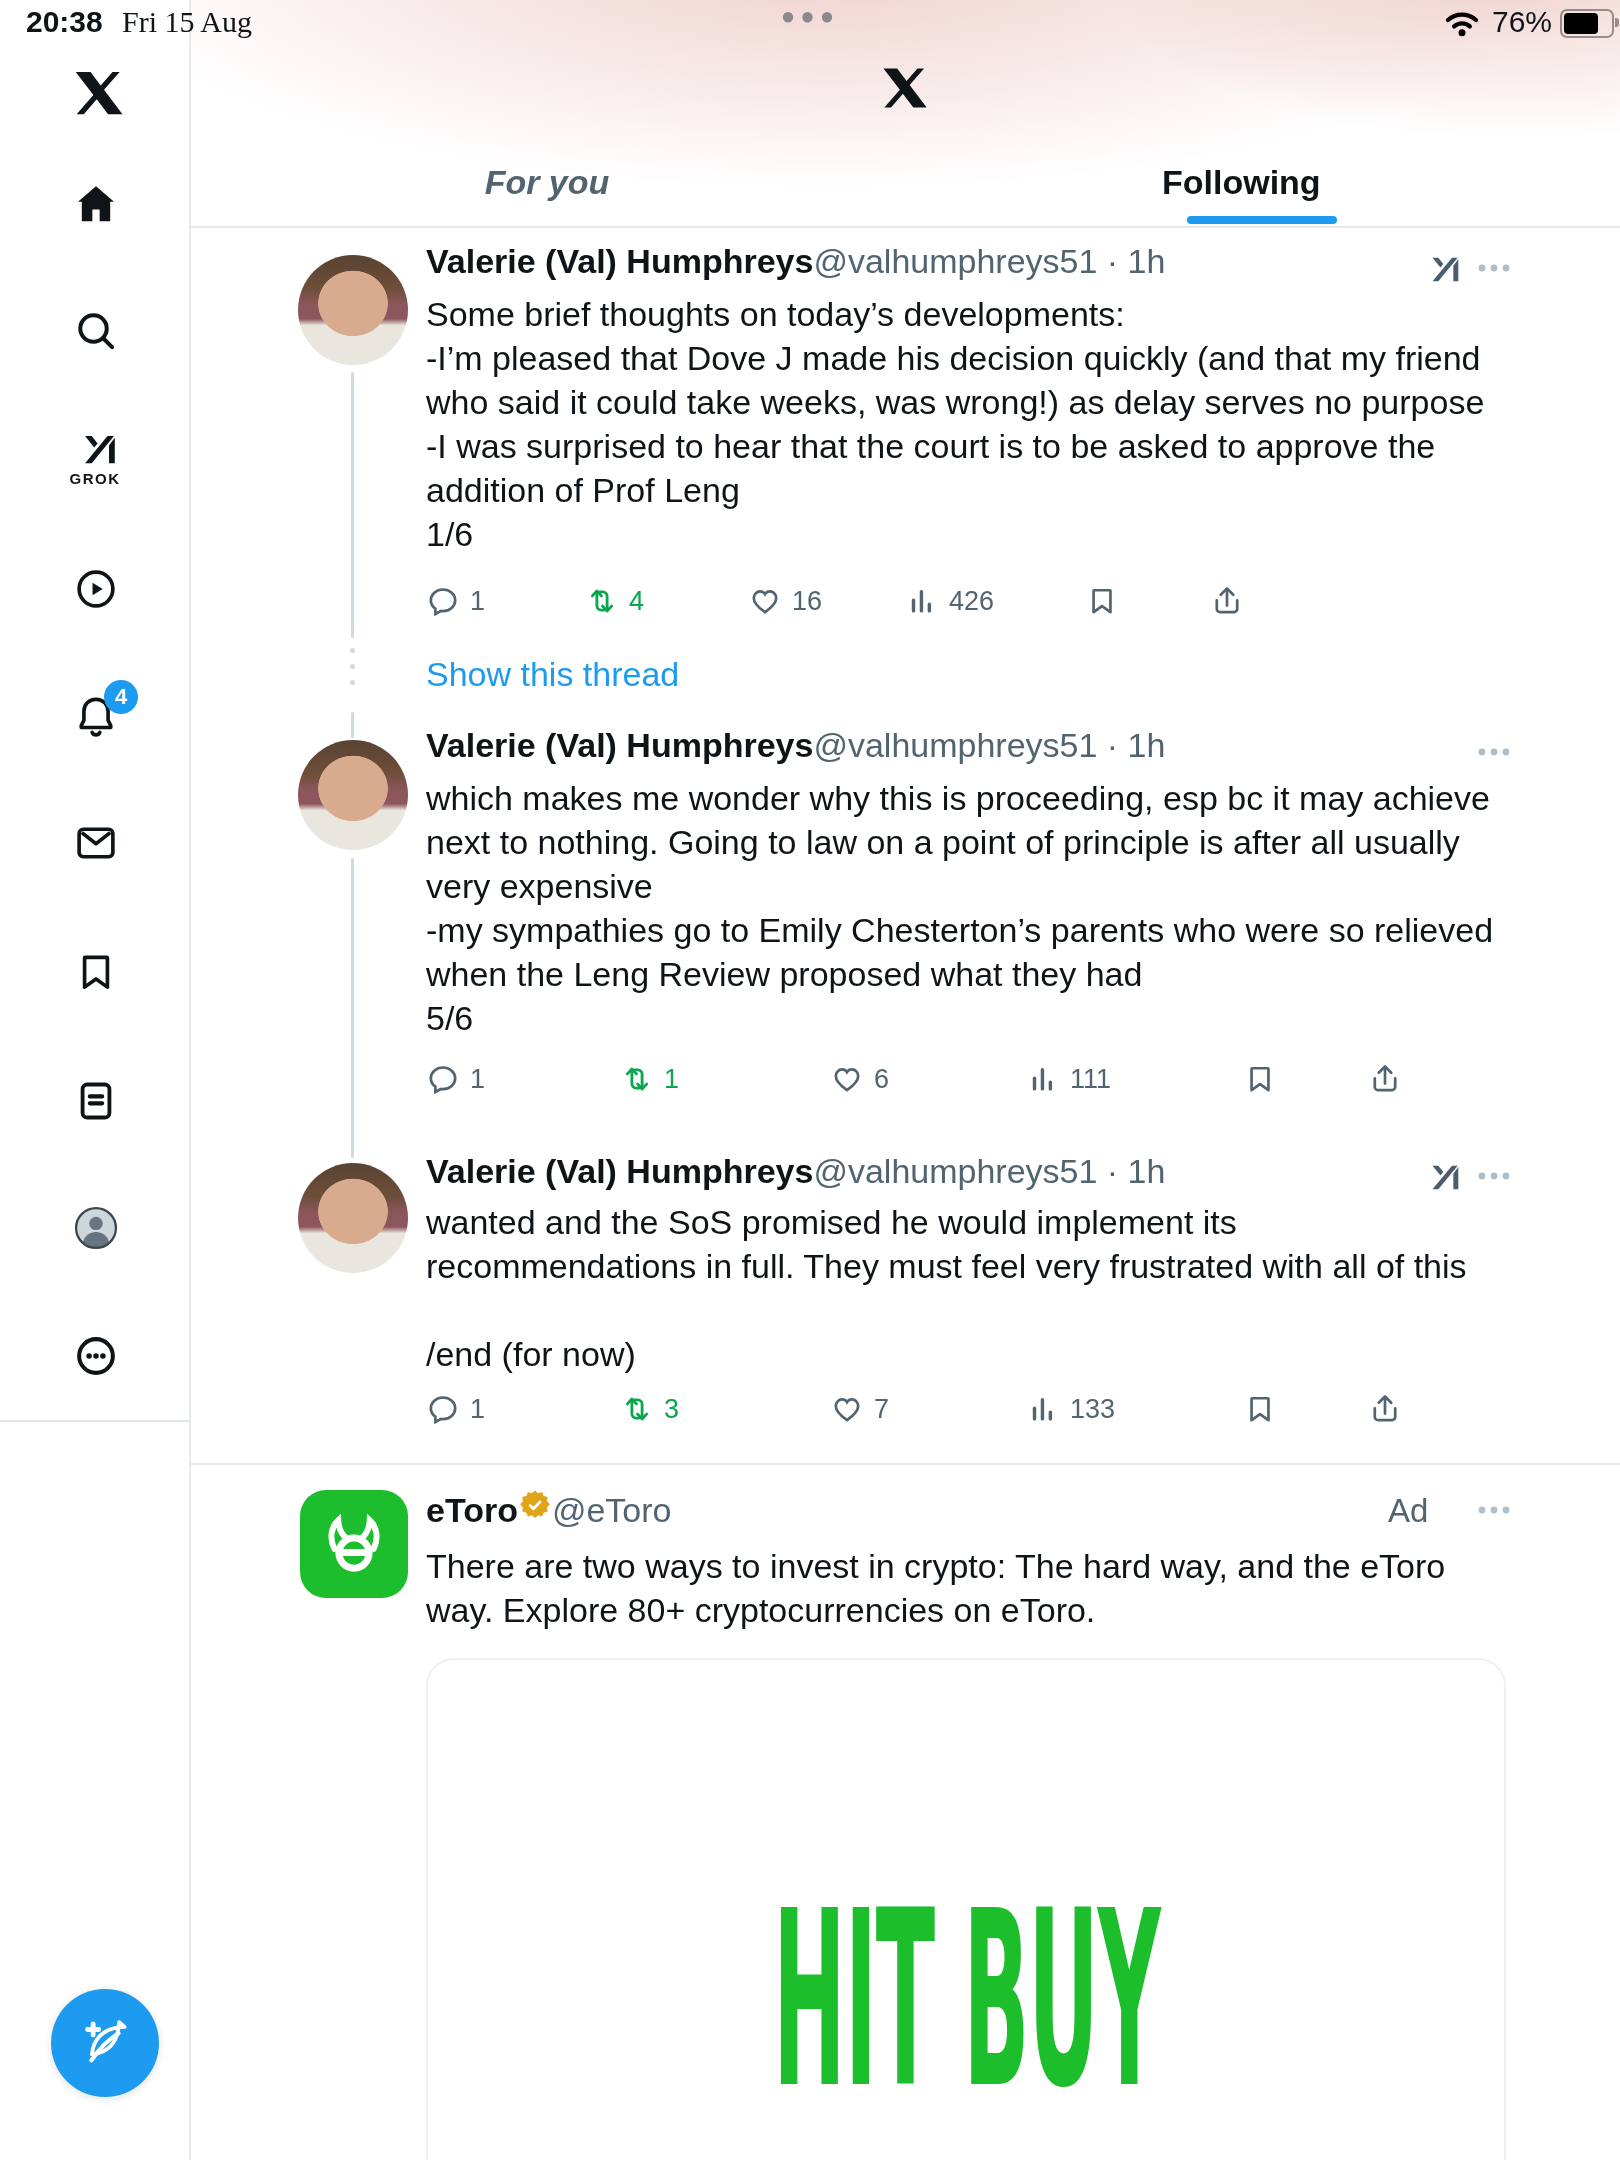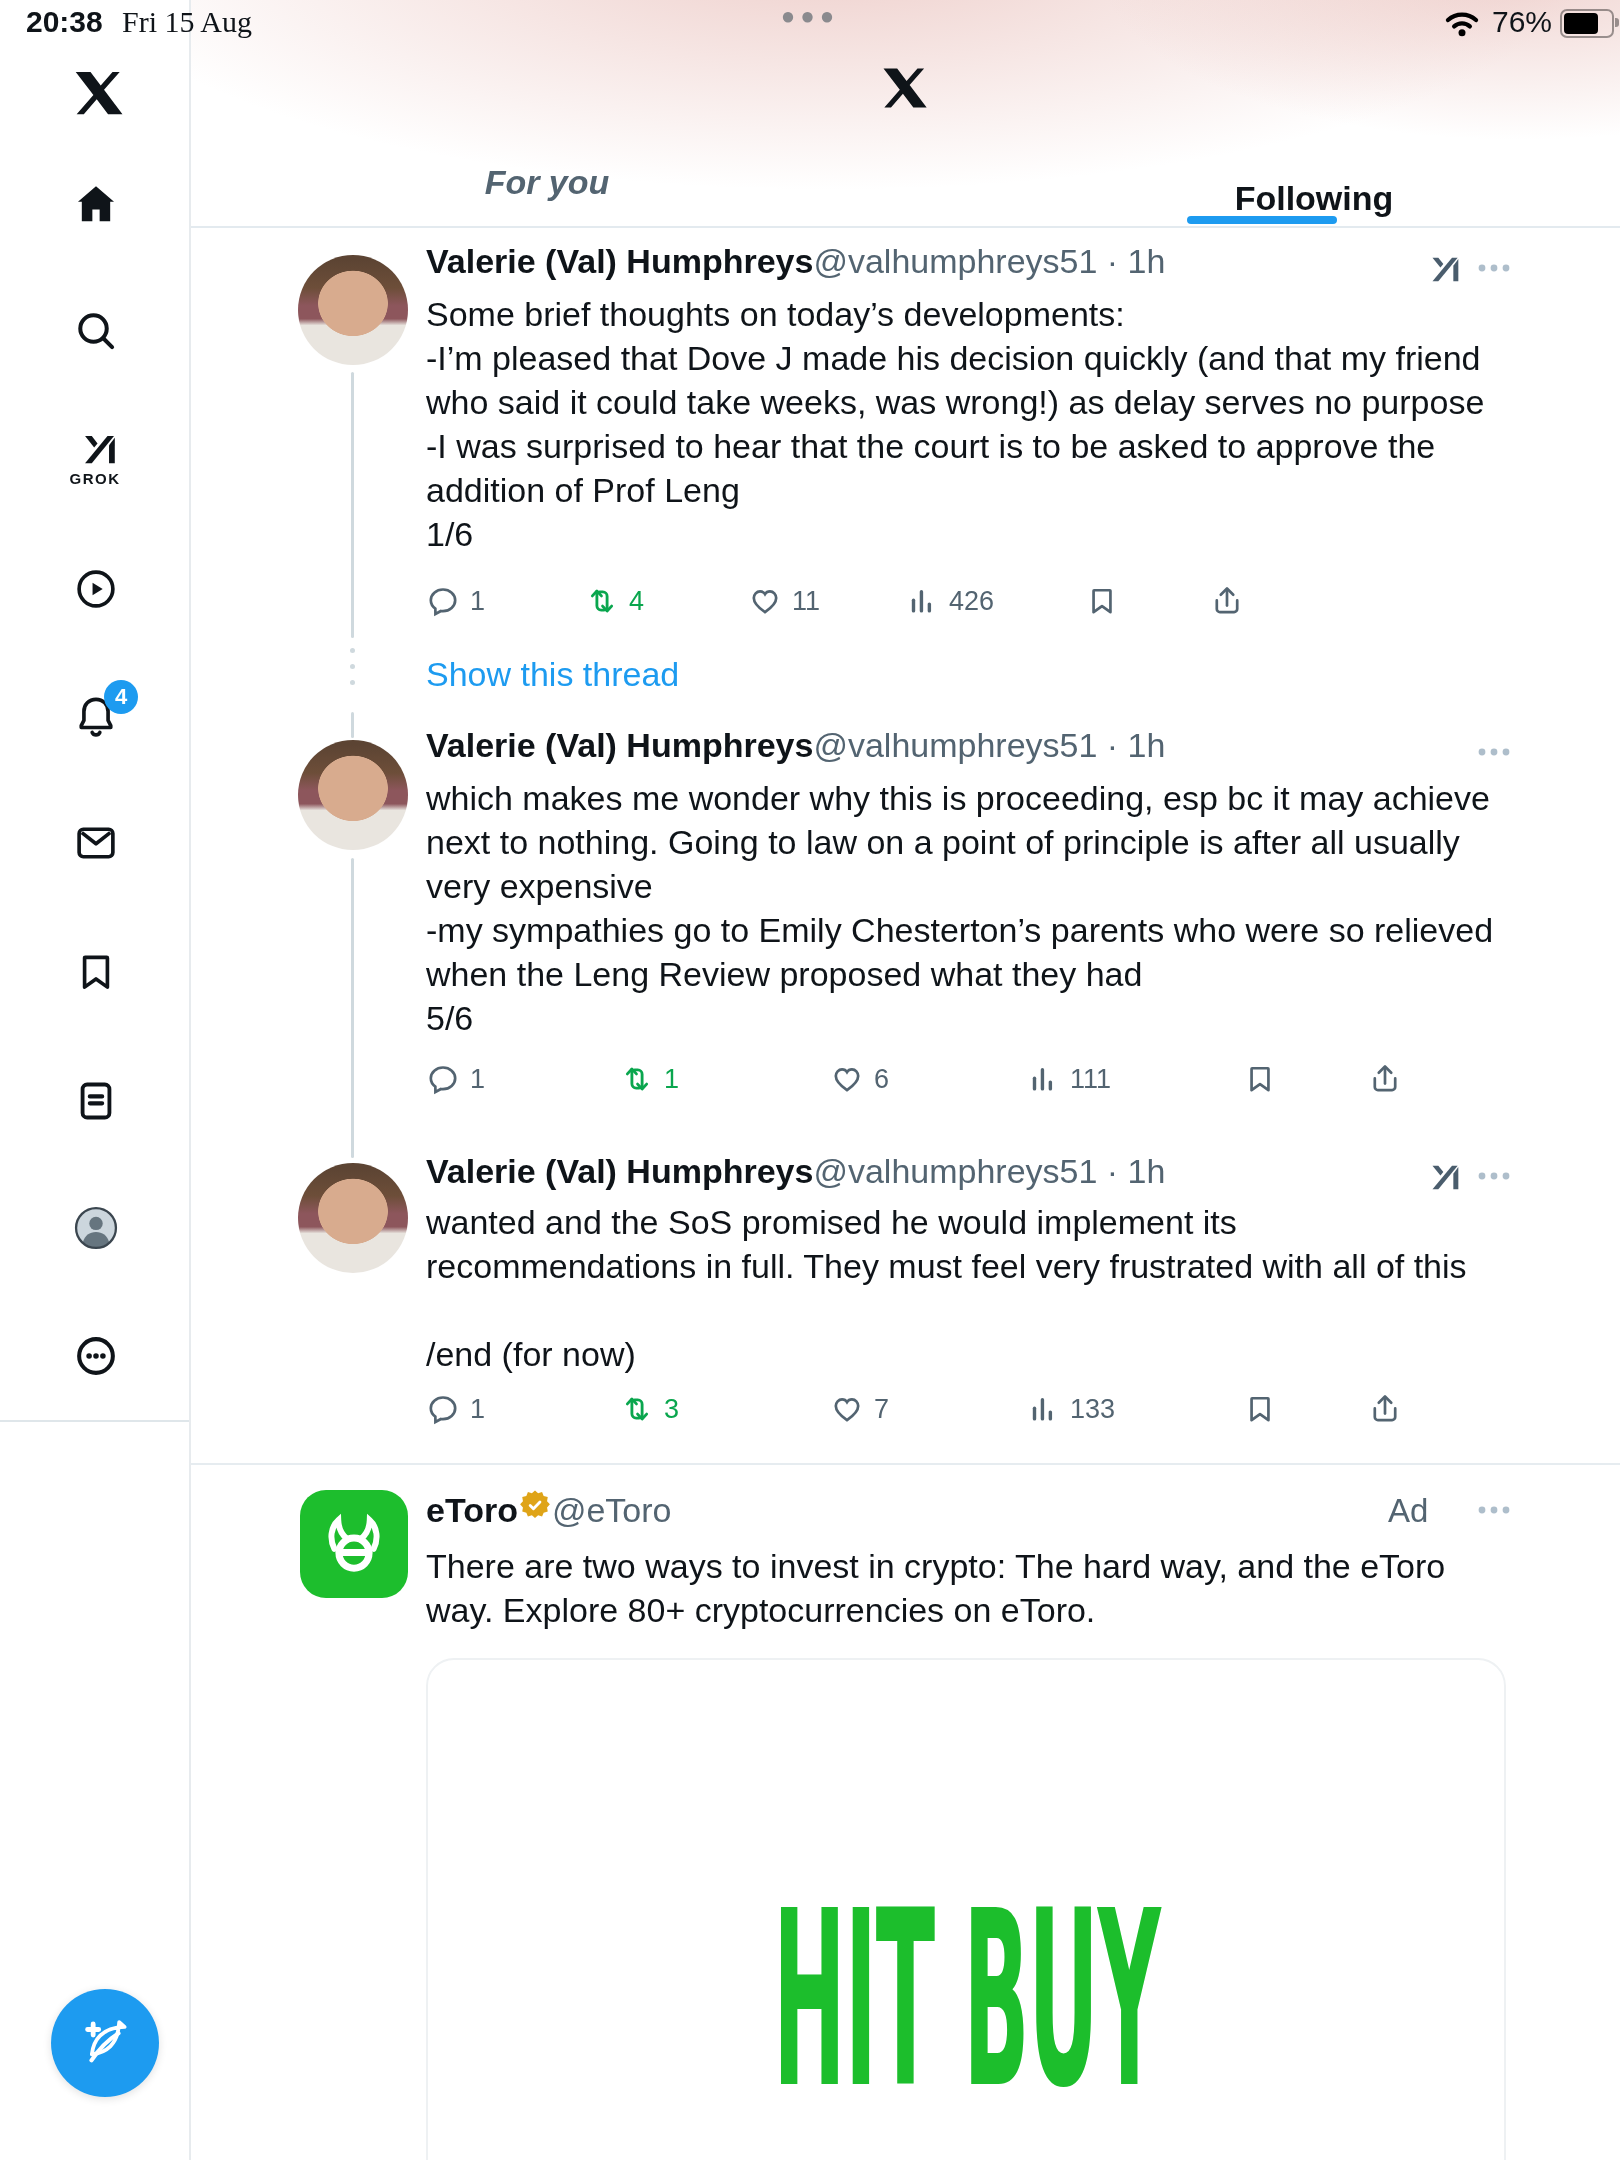--- a/index.html
+++ b/index.html
@@ -32,21 +32,21 @@
   .fab svg{width:58px;height:58px;}
   
   .main{position:absolute;left:190px;top:0;width:1430px;height:2160px;
     background:
       radial-gradient(ellipse 420px 170px at 1330px -30px, rgba(224,167,160,.50), rgba(224,167,160,0) 100%),
       radial-gradient(ellipse 760px 240px at 640px -50px, rgba(224,167,160,.55), rgba(224,167,160,0) 100%);
     background-repeat:no-repeat;background-size:1430px 300px;}
   .hdr-logo{position:absolute;left:691px;top:64px;width:48px;height:48px;}
   .tab{position:absolute;top:163px;font-size:34px;}
   .tab-foryou{left:257px;width:200px;text-align:center;color:#536471;font-weight:600;font-style:italic;}
-  .tab-following{left:1024px;width:200px;text-align:center;color:#0f1419;font-weight:700;margin-top:16px;}
+  .tab-following{left:972px;width:200px;text-align:left;color:#0f1419;font-weight:700;}
   .tab-underline{position:absolute;left:997px;top:216px;width:150px;height:8px;border-radius:4px;background:#1d9bf0;}
   .hdr-divider{position:absolute;left:0;top:226px;width:1430px;height:1.5px;background:#e3eaef;}
   .row-divider{position:absolute;left:0;width:1430px;height:1.5px;background:#e6ecf0;}
   
   .avatar{position:absolute;left:108px;width:110px;height:110px;border-radius:50%;overflow:hidden;
     background:
       radial-gradient(ellipse 32% 30% at 50% 44%, #d8ab8e 0 98%, rgba(0,0,0,0) 100%),
       linear-gradient(180deg, #5c4433 4%, #6d4e39 30%, rgba(0,0,0,0) 46%),
       linear-gradient(180deg, rgba(0,0,0,0) 58%, #e9e5df 64%),
       radial-gradient(circle at 50% 50%, #8d565c 0 100%);}
@@ -296,21 +296,21 @@
     <div class="stat green" style="left:395px;top:584px">
       <svg>
           <use href="#i-repost"></use>
         </svg>
       <span>4</span>
     </div>
     <div class="stat" style="left:558px;top:584px">
       <svg>
           <use href="#i-heart"></use>
         </svg>
-      <span>11</span>
+      <span>16</span>
     </div>
     <div class="stat" style="left:715px;top:584px">
       <svg>
           <use href="#i-views"></use>
         </svg>
       <span>426</span>
     </div>
     <div class="stat" style="left:895px;top:584px">
         <svg>
           <use href="#i-bookmark"></use>

